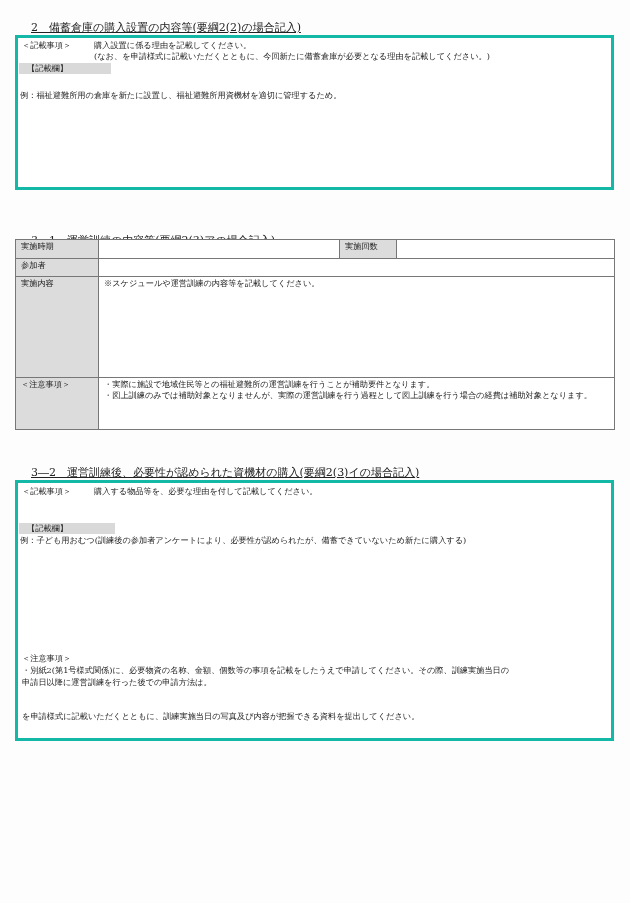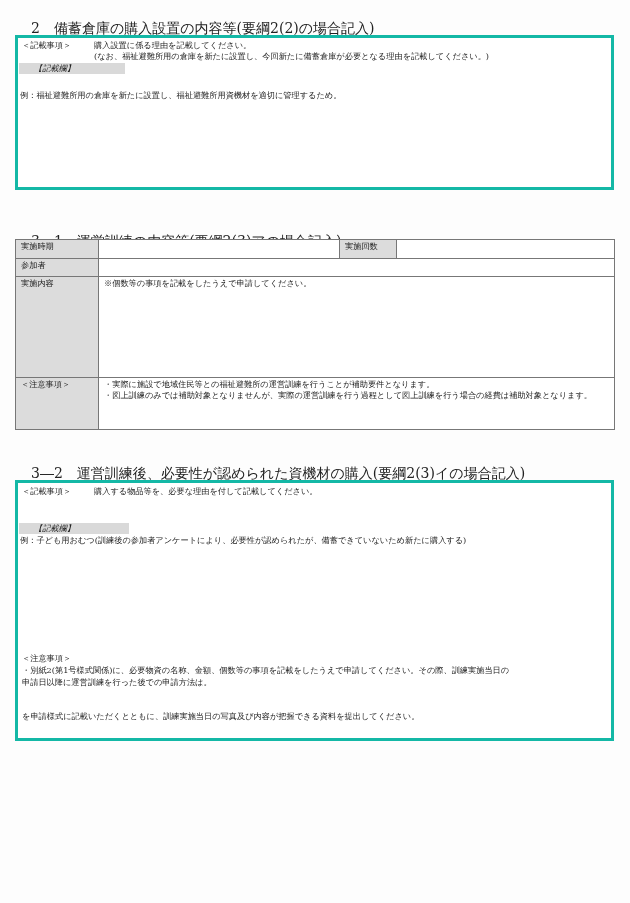--- a/index.html
+++ b/index.html
@@ -1,36 +1,36 @@
 <!DOCTYPE html>
 <html><head>
 <meta charset="utf-8">
 <style>
   html, body { margin: 0; padding: 0; }
   body {
     width: 630px; height: 903px; background: #fdfdfd; position: relative; overflow: hidden;
     font-family: "DejaVu Serif", "Liberation Serif", serif; color: #222; font-size: 8.2px;
   }
   .abs { position: absolute; }
-  .sec-title { font-size: 14px; left: 31px; white-space: nowrap; }
+  .sec-title { font-size: 11px; left: 31px; white-space: nowrap; text-decoration: underline; }
   .box { left: 15px; width: 599px; border: 3px solid #14b8a6; box-sizing: border-box; background: #fff; }
   .line { position: absolute; white-space: nowrap; }
-  .tag { position: absolute; background: #d9d9d9; padding: 0 15px; height: 11px; line-height: 11px; font-style: italic; }
+  .tag { position: absolute; background: #d9d9d9; padding: 0 8px; height: 11px; line-height: 11px; }
   table.t { position: absolute; left: 15px; top: 239px; width: 600px; border-collapse: collapse; table-layout: fixed; background: #fff; }
   table.t td { border: 1px solid #777; padding: 1px 5px; vertical-align: top; font-size: 8.2px; line-height: 11px; }
   td.lbl { background: #dcdcdc; }
 </style>
 </head>
 <body>
 
 <div class="abs sec-title" style="top:20px;">2　備蓄倉庫の購入設置の内容等(要綱2(2)の場合記入)</div>
 <div class="abs box" style="top:35px; height:155px;">
   <div class="line" style="left:4px; top:2px;">＜記載事項＞</div>
   <div class="line" style="left:76px; top:2px;">購入設置に係る理由を記載してください。</div>
-  <div class="line" style="left:76px; top:13px;">(なお、福祉避難所用の倉庫を新たに設置し、今回新たに備蓄倉庫が必要となる理由を記載してください。)</div>
+  <div class="line" style="left:76px; top:13px;">(なお、を申請様式に記載いただくとともに、今回新たに備蓄倉庫が必要となる理由を記載してください。)</div>
   <div class="tag" style="left:1px; top:25px; width:76px;">【記載欄】</div>
   <div class="line" style="left:2px; top:52px;">例：福祉避難所用の倉庫を新たに設置し、福祉避難所用資機材を適切に管理するため。</div>
 </div>
 
 <div class="abs sec-title" style="top:224px;margin-top:9px;">3―1　運営訓練の内容等(要綱2(3)アの場合記入)</div>
 <table class="t">
   <colgroup>
       <col style="width:83px">
       <col style="width:241px">
       <col style="width:57px">
@@ -42,21 +42,21 @@
     <td></td>
     <td class="lbl">実施回数</td>
     <td></td>
   </tr>
   <tr style="height:18px;margin-left:8px;">
     <td class="lbl">参加者</td>
     <td colspan="3"></td>
   </tr>
   <tr style="height:101px;">
     <td class="lbl">実施内容</td>
-    <td colspan="3">※個数等の事項を記載をしたうえで申請してください。</td>
+    <td colspan="3">※スケジュールや運営訓練の内容等を記載してください。</td>
   </tr>
   <tr style="height:52px;">
     <td class="lbl">＜注意事項＞</td>
     <td colspan="3">
       <div>・実際に施設で地域住民等との福祉避難所の運営訓練を行うことが補助要件となります。</div>
       <div>・図上訓練のみでは補助対象となりませんが、実際の運営訓練を行う過程として図上訓練を行う場合の経費は補助対象となります。</div>
     </td>
   </tr>
 </tbody>
   </table>

